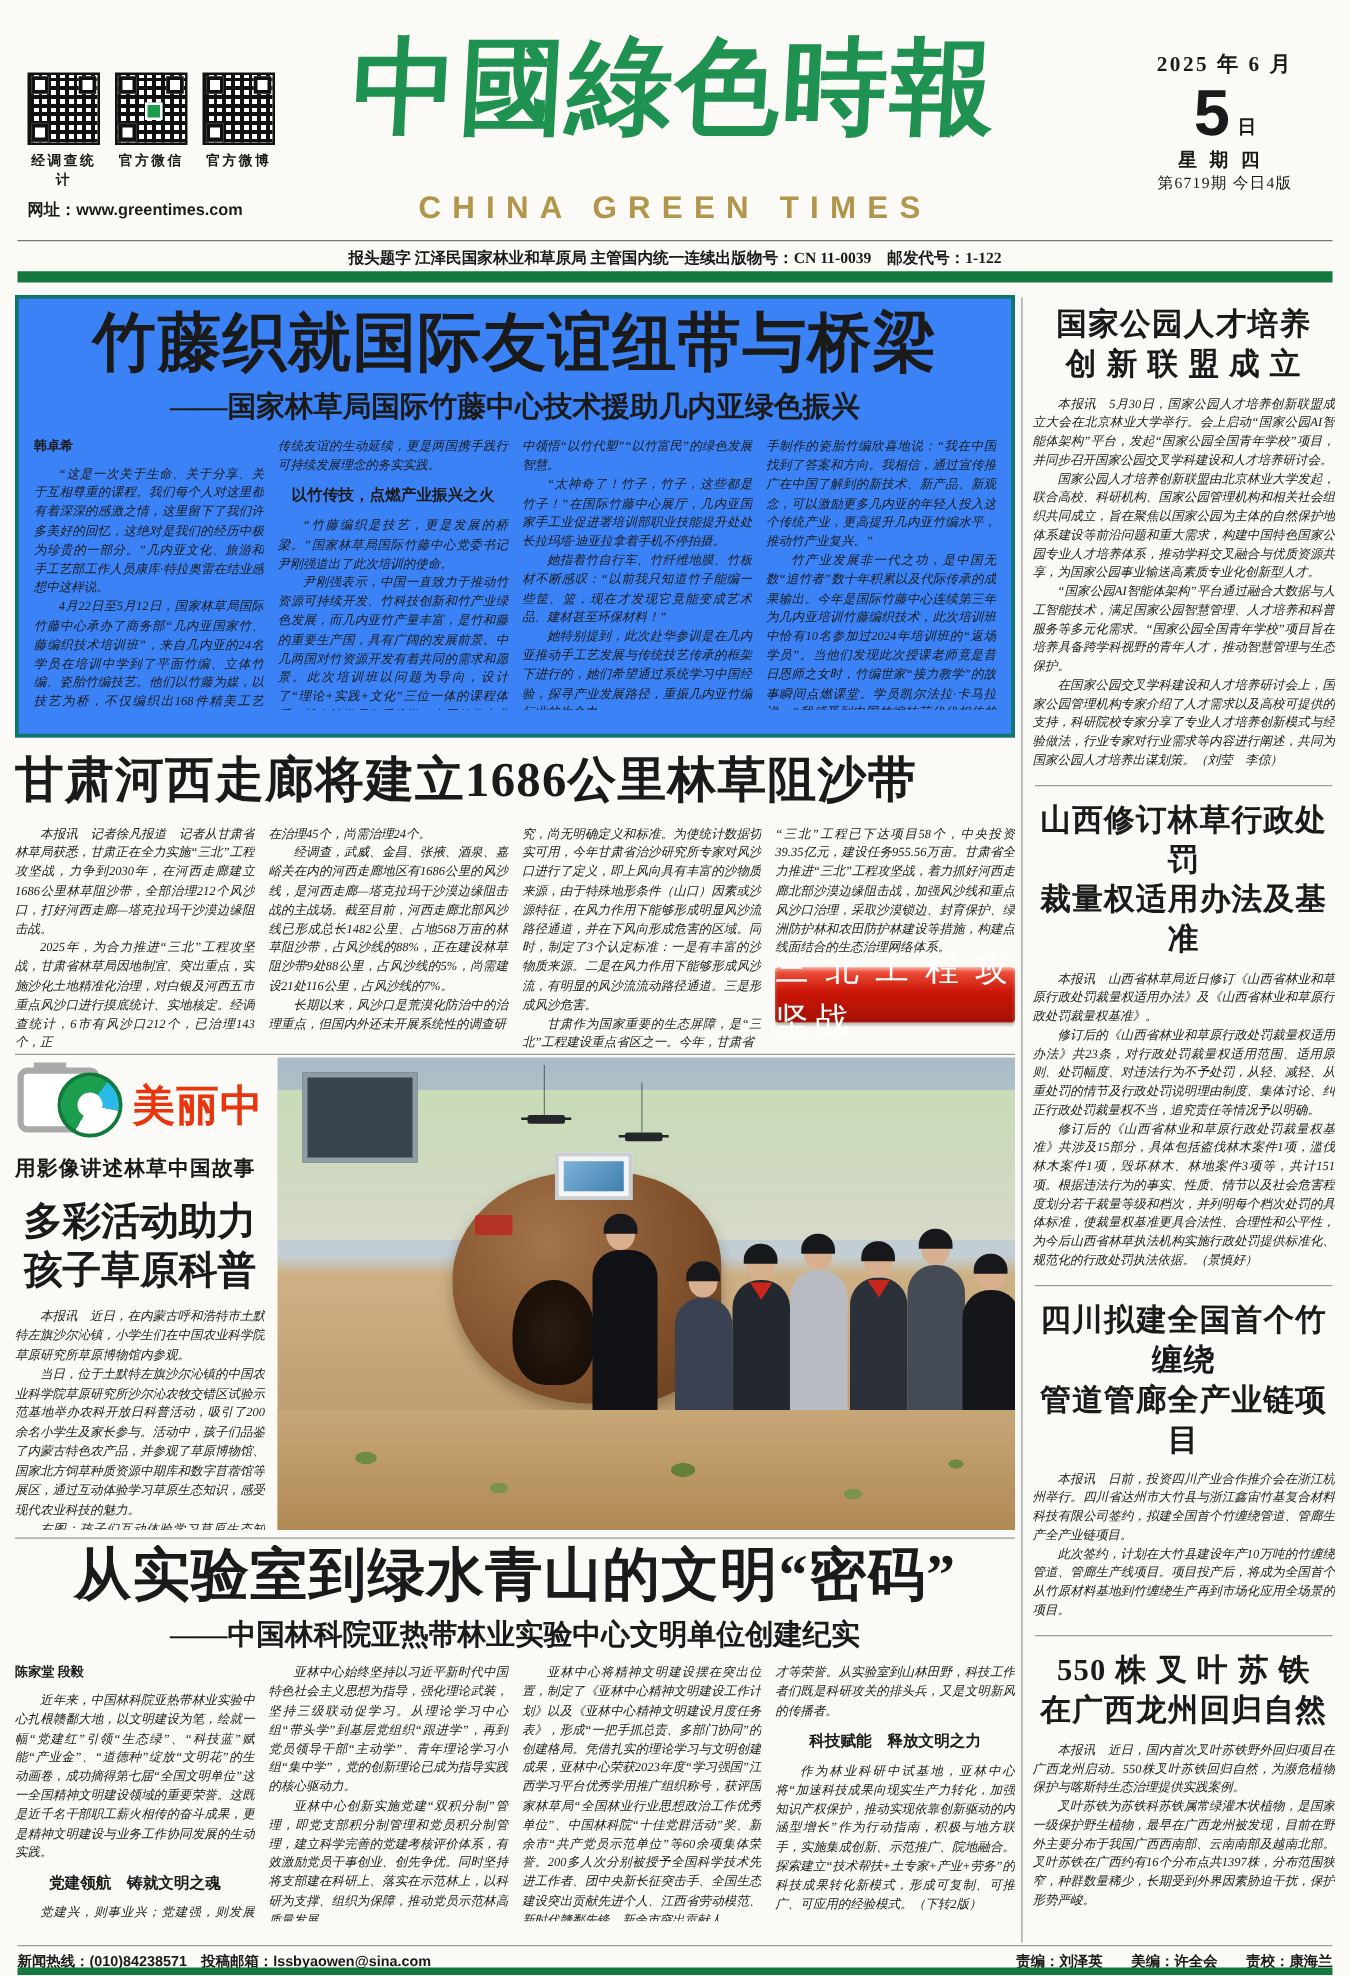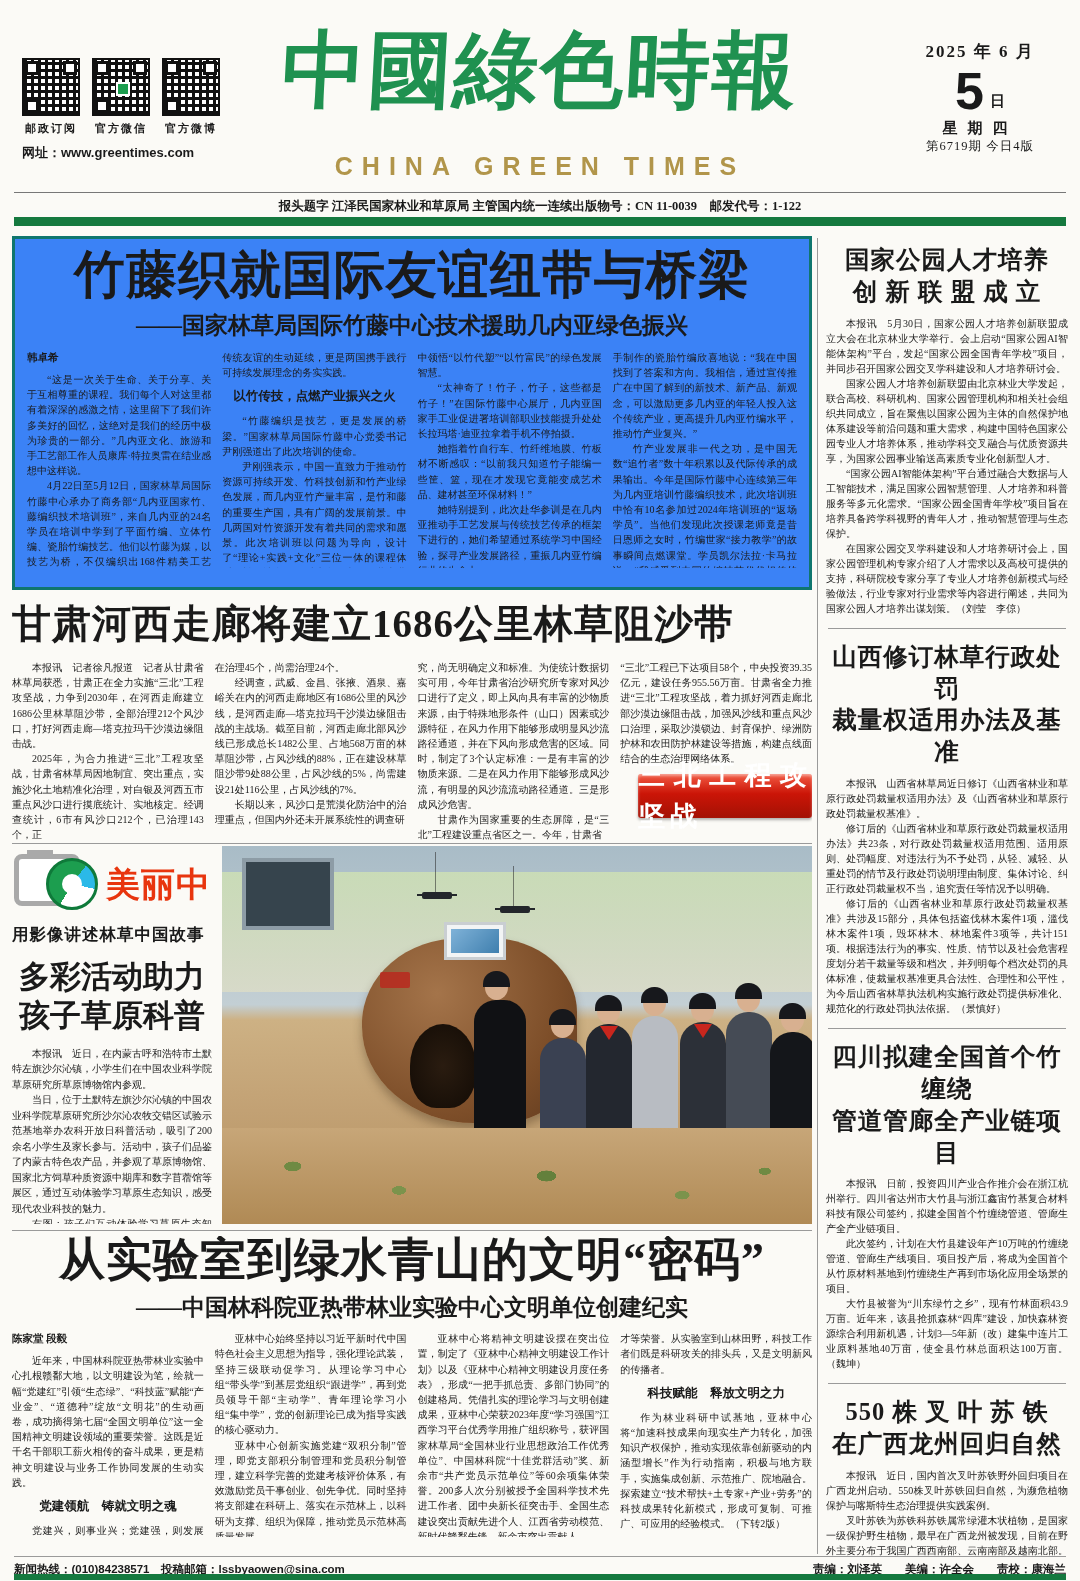--- a/index.html
+++ b/index.html
@@ -40,39 +40,39 @@
   .weekday { font-size:15px; font-weight:bold; letter-spacing:10px; margin-top:2px; }
   .issue { font-size:12.5px; font-weight:normal; margin-top:0; letter-spacing:1px; }
   .info-row {
     position:absolute; left:14px; right:14px; top:192px; display:flex; justify-content:center;
     border-top:1.5px solid #777; padding-top:5px; font-size:12.5px; font-weight:bold;
   }
   .green-bar { position:absolute; left:14px; right:14px; top:217px; height:9px; background:#15793f; }
   
   .cols { display:flex; gap:11px; text-align:justify; }
   .col { flex:1 1 0; font-size:10px; line-height:1.52; overflow:hidden; }
-  .p { text-indent:2em; }
+  .p { text-indent:2em;font-style:italic; }
   .p.cont { text-indent:0; }
   .col-subhead { text-align:center; font-weight:bold; font-size:12.5px; margin:7px 0; text-indent:0; }
   .byline { font-size:10.5px; font-weight:bold; margin-bottom:6px; }
   
   .lead-box { position:absolute; left:12px; top:236px; width:800px; height:354px;
               border:3px solid #0f766e; background:#3b82f6; padding:8px 12px 6px; overflow:hidden; }
   .lead-headline { text-align:center; font-size:51px; font-weight:bold; letter-spacing:1px; line-height:1.1; }
   .lead-dek { text-align:center; font-size:23px; font-weight:bold; margin:7px 0 9px; }
   .lead-box .col { height:218px; }
   
   .gansu { position:absolute; left:12px; top:597px; width:800px; height:244px; overflow:hidden; }
   .gansu-headline { text-align:left; font-size:39px; font-weight:bold; letter-spacing:1px; }
   .gansu .cols { margin-top:9px; }
   .gansu .col { height:180px; }
   .banner { margin-top:8px; height:44px; display:flex; align-items:center; justify-content:center;
             background:linear-gradient(180deg,#f25a43,#cb1507 45%,#a31104);
-            color:#fff; font-size:27px; font-weight:bold; letter-spacing:5px;
-            border-radius:3px; box-shadow:inset 0 2px 3px rgba(255,255,255,.45), 0 2px 3px rgba(0,0,0,.3);margin-left:18px; }
+            color:#fff; font-size:27px; font-weight:normal; letter-spacing:5px;
+            border-radius:3px; box-shadow:inset 0 2px 3px rgba(255,255,255,.45), 0 2px 3px rgba(0,0,0,.3); }
   .rule-h { position:absolute; left:12px; width:800px; border-top:1px solid #9a9a9a; }
   
   .mc-block { position:absolute; left:12px; top:850px; width:200px; height:374px; overflow:hidden; }
   .mc-logo-row { position:relative; height:72px; }
   .mc-camera { position:absolute; left:2px; top:4px; width:66px; height:52px; border:5px solid #a9a9a9; border-radius:8px; background:#fff; }
   .mc-camera::before { content:""; position:absolute; top:-12px; left:8px; width:26px; height:10px; background:#a9a9a9; border-radius:3px 3px 0 0; }
   .mc-circle { position:absolute; left:34px; top:8px; width:52px; height:52px; border-radius:50%;
                background:conic-gradient(from 210deg,#1c9e4f 0 52%,#2bb9e8 52% 70%,#ffffff 70%);
                border:3px solid #0f7a3a; }
   .mc-circle::after { content:""; position:absolute; left:13px; top:13px; width:20px; height:20px; border-radius:50%; background:#fff; }
@@ -154,21 +154,21 @@
           <div class="f bl"></div>
           <div class="chip"></div>
         </div>
       <div class="qr">
           <div class="f tl"></div>
           <div class="f tr"></div>
           <div class="f bl"></div>
         </div>
     </div>
     <div class="qr-labels">
-      <span>邮政订阅</span>
+      <span>经调查统计</span>
       <span>官方微信</span>
       <span>官方微博</span>
     </div>
     <div class="site-url">网址：www.greentimes.com</div>
   </div>
 
   <div class="masthead-title">中國綠色時報</div>
   <div class="masthead-en">CHINA GREEN TIMES</div>
 
   <div class="date-block">
@@ -333,21 +333,20 @@
       </div>
     </article>
     <div class="rail-divider"></div>
 
     <article class="rail-article">
       <div class="rail-title">四川拟建全国首个竹缠绕
 管道管廊全产业链项目</div>
       <div class="rail-body">
         <p class="p">本报讯　日前，投资四川产业合作推介会在浙江杭州举行。四川省达州市大竹县与浙江鑫宙竹基复合材料科技有限公司签约，拟建全国首个竹缠绕管道、管廊生产全产业链项目。</p>
         <p class="p">此次签约，计划在大竹县建设年产10万吨的竹缠绕管道、管廊生产线项目。项目投产后，将成为全国首个从竹原材料基地到竹缠绕生产再到市场化应用全场景的项目。</p>
-        <p class="p">大竹县被誉为“川东绿竹之乡”，现有竹林面积43.9万亩。近年来，该县抢抓森林“四库”建设，加快森林资源综合利用新机遇，计划3—5年新（改）建集中连片工业原料基地40万亩，使全县竹林总面积达100万亩。（魏坤）</p>
       </div>
     </article>
     <div class="rail-divider"></div>
 
     <article class="rail-article">
       <div class="rail-title">550 株 叉 叶 苏 铁
 在广西龙州回归自然</div>
       <div class="rail-body">
         <p class="p">本报讯　近日，国内首次叉叶苏铁野外回归项目在广西龙州启动。550株叉叶苏铁回归自然，为濒危植物保护与喀斯特生态治理提供实践案例。</p>
         <p class="p">叉叶苏铁为苏铁科苏铁属常绿灌木状植物，是国家一级保护野生植物，最早在广西龙州被发现，目前在野外主要分布于我国广西西南部、云南南部及越南北部。叉叶苏铁在广西约有16个分布点共1397株，分布范围狭窄，种群数量稀少，长期受到外界因素胁迫干扰，保护形势严峻。</p>

